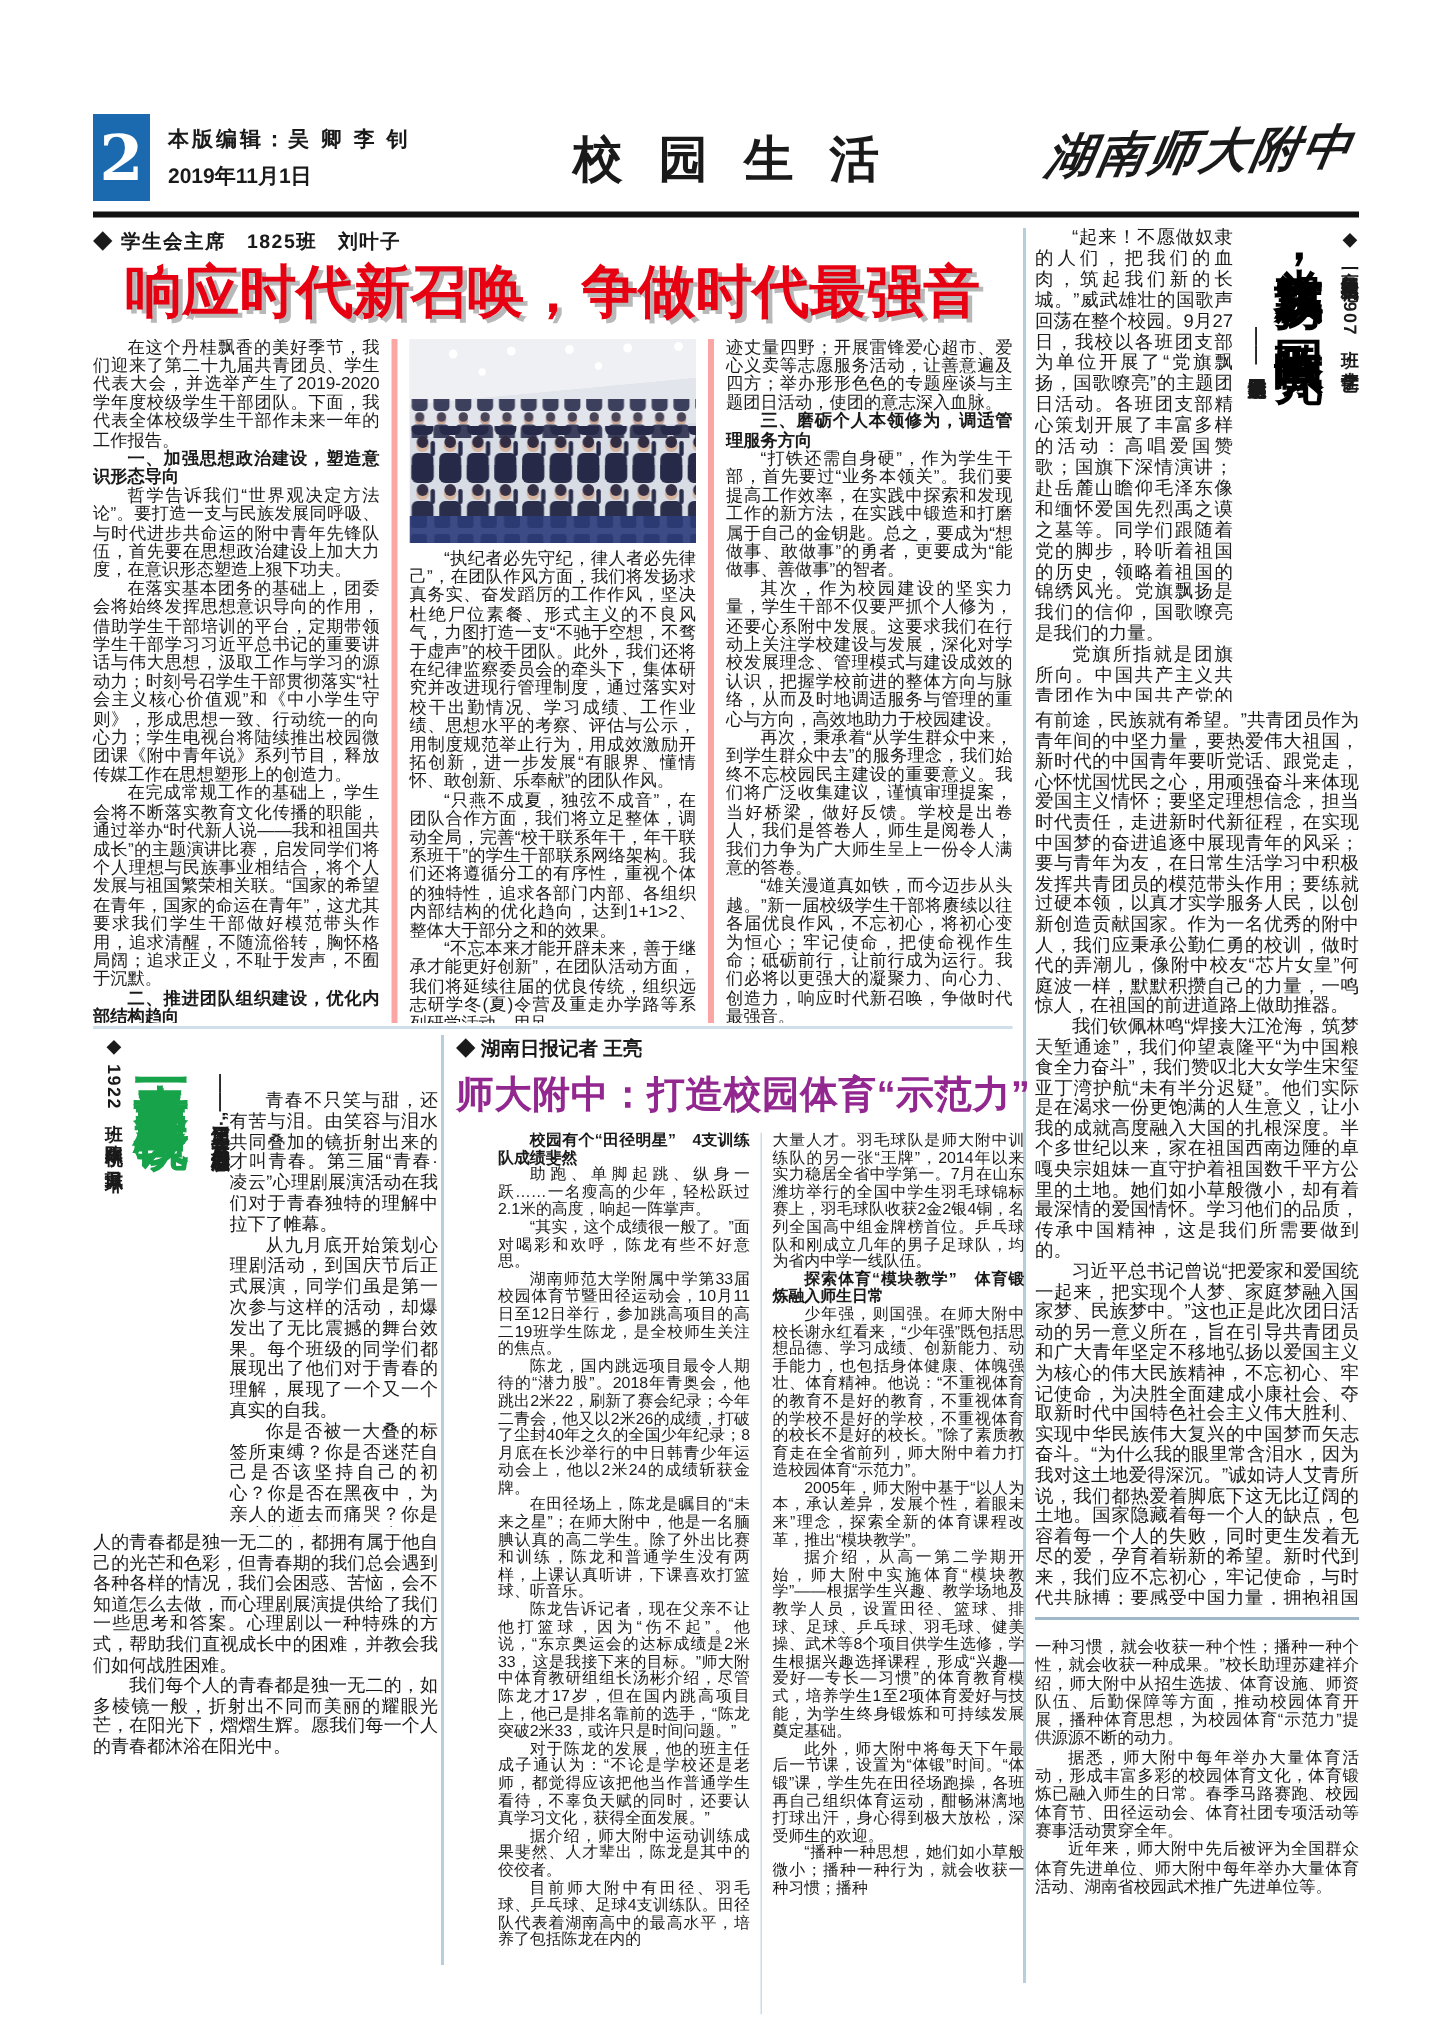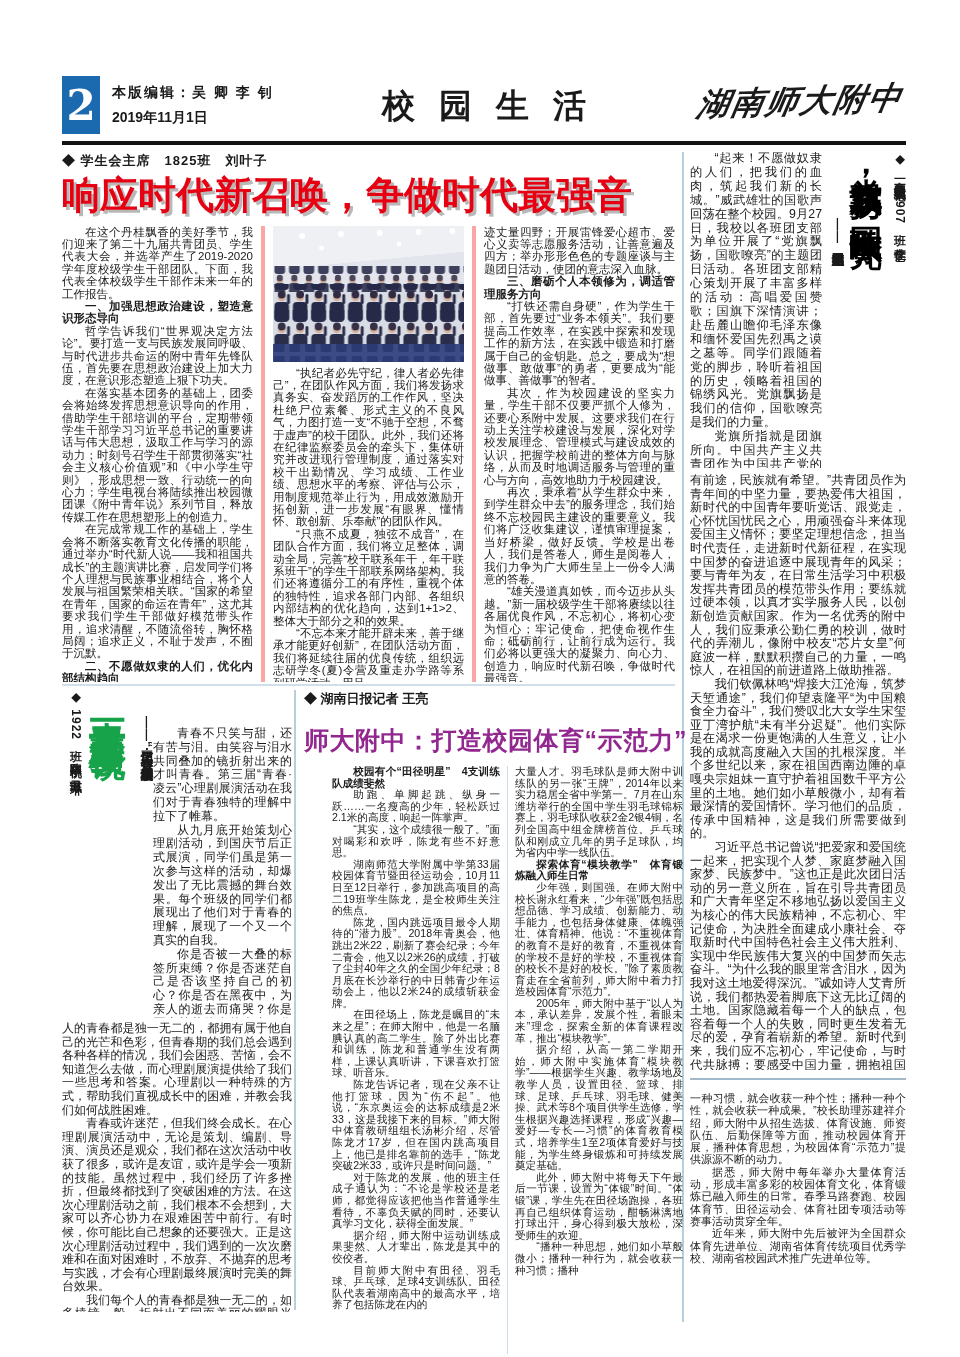--- a/index.html
+++ b/index.html
@@ -21,21 +21,21 @@
   .hrule { position:absolute; left:62px; top:141px; width:844px; height:4px; background:#121212; }
 
   
   .para { text-indent:2em; text-align:justify; }
   .para.b { font-weight:bold; }
   .para.ni { text-indent:0; }
 
   
   .main-art { position:absolute; left:62px; top:152px; width:613px; height:530px; }
   .byline { font-weight:bold; font-size:13px; letter-spacing:1px; }
-  .head-red { margin-top:4px; text-align:left; color:#e60012; font-weight:900; font-size:38px;
+  .head-red { margin-top:4px; text-align:center; color:#e60012; font-weight:900; font-size:38px;
               line-height:1.12; letter-spacing:0; white-space:nowrap;
               text-shadow:3px 3px 0 #b8b8b8; }
   .cols3 { display:flex; margin-top:9px; height:456px; overflow:hidden; }
   .colm { flex:1; padding:0 8px; font-size:11.5px; line-height:12.4px; overflow:hidden; }
   .colm:first-child { padding-left:0; }
   .colm:last-child { padding-right:0; }
   .colm + .colm { border-left:4px solid #fca5a5; }
   .photo { width:100%; height:136px; display:block; margin-bottom:5px; }
 
   
@@ -60,21 +60,21 @@
   .youth-top { display:flex; height:328px; overflow:hidden; }
   .youth-byline { width:20px; font-size:12px; font-weight:bold; line-height:1; letter-spacing:1px; }
   .youth-head { width:50px; font-size:37px; font-weight:900; color:#17a34a; letter-spacing:3px; line-height:50px; padding-top:2px;}
   .youth-sub  { width:21px; font-size:12.5px; font-weight:bold; padding-top:26px; line-height:1; }
   .youth-intro { width:139px; font-size:12px; line-height:13.8px; overflow:hidden;margin-top:37px; }
   .youth-body { margin-top:4px; height:290px; overflow:hidden; font-size:12px; line-height:13.6px; }
 
   
   .sport-art { position:absolute; left:304px; top:690px; width:379px; height:650px; }
   .sport-byline { font-weight:bold; font-size:13px; }
-  .head-purple { margin-top:16px; color:#92278f; font-weight:900; font-size:25px; letter-spacing:0.5px;
+  .head-purple { margin-top:5px; color:#92278f; font-weight:900; font-size:25px; letter-spacing:0.5px;
                  white-space:nowrap; }
   .cols2 { display:flex; margin-top:9px; height:588px; overflow:hidden;margin-left:28px; }
   .cols { flex:1; padding:0 7px; font-size:10.6px; line-height:11.6px; overflow:hidden; }
   .cols:first-child { padding-left:0; }
   .cols:last-child { padding-right:0; }
   .cols + .cols { border-left:1px solid #c8dbe7; }
 
   
   .sport-col3 { position:absolute; left:690px; top:1092px; width:216px; height:238px;
                 font-size:11px; line-height:12.3px; overflow:hidden; }
@@ -96,21 +96,21 @@
   <div class="main-art">
     <div class="byline">◆ 学生会主席　1825班　刘叶子</div>
     <div class="head-red">响应时代新召唤，争做时代最强音</div>
     <div class="cols3">
       <div class="colm">
           <p class="para">在这个丹桂飘香的美好季节，我们迎来了第二十九届共青团员、学生代表大会，并选举产生了2019-2020学年度校级学生干部团队。下面，我代表全体校级学生干部作未来一年的工作报告。</p>
           <p class="para b">一、加强思想政治建设，塑造意识形态导向</p>
           <p class="para">哲学告诉我们“世界观决定方法论”。要打造一支与民族发展同呼吸、与时代进步共命运的附中青年先锋队伍，首先要在思想政治建设上加大力度，在意识形态塑造上狠下功夫。</p>
           <p class="para">在落实基本团务的基础上，团委会将始终发挥思想意识导向的作用，借助学生干部培训的平台，定期带领学生干部学习习近平总书记的重要讲话与伟大思想，汲取工作与学习的源动力；时刻号召学生干部贯彻落实“社会主义核心价值观”和《中小学生守则》，形成思想一致、行动统一的向心力；学生电视台将陆续推出校园微团课《附中青年说》系列节目，释放传媒工作在思想塑形上的创造力。</p>
           <p class="para">在完成常规工作的基础上，学生会将不断落实教育文化传播的职能，通过举办“时代新人说——我和祖国共成长”的主题演讲比赛，启发同学们将个人理想与民族事业相结合，将个人发展与祖国繁荣相关联。“国家的希望在青年，国家的命运在青年”，这尤其要求我们学生干部做好模范带头作用，追求清醒，不随流俗转，胸怀格局阔；追求正义，不耻于发声，不囿于沉默。</p>
-          <p class="para b">二、不愿做奴隶的人们，优化内部结构趋向</p>
+          <p class="para b">二、推进团队组织建设，优化内部结构趋向</p>
         </div>
       <div class="colm">
         <svg class="photo" viewBox="0 0 197 136" preserveAspectRatio="none">
           <defs>
             <pattern id="crowdA" width="15" height="24" patternUnits="userSpaceOnUse">
               <circle cx="7" cy="6" r="3.4" fill="#c9a28f"></circle>
               <circle cx="7" cy="4" r="3.2" fill="#3a3348"></circle>
               <rect x="1.5" y="9" width="11" height="15" rx="3" fill="#2b2e4d"></rect>
             </pattern>
             <pattern id="crowdB" width="19" height="32" patternUnits="userSpaceOnUse">
@@ -184,21 +184,20 @@
       <div class="vtext youth-head">青春是一面多棱镜</div>
       <div class="vtext youth-sub">——记第三届“青春·凌云”心理剧展演活动</div>
       <div class="youth-intro">
           <p class="para">青春不只笑与甜，还有苦与泪。由笑容与泪水共同叠加的镜折射出来的才叫青春。第三届“青春·凌云”心理剧展演活动在我们对于青春独特的理解中拉下了帷幕。</p>
           <p class="para">从九月底开始策划心理剧活动，到国庆节后正式展演，同学们虽是第一次参与这样的活动，却爆发出了无比震撼的舞台效果。每个班级的同学们都展现出了他们对于青春的理解，展现了一个又一个真实的自我。</p>
           <p class="para">你是否被一大叠的标签所束缚？你是否迷茫自己是否该坚持自己的初心？你是否在黑夜中，为亲人的逝去而痛哭？你是否也羡慕他人的人生？你是否有过被不公平对待的经历？我们每一个</p>
         </div>
     </div>
     <div class="youth-body">
         <p class="para ni">人的青春都是独一无二的，都拥有属于他自己的光芒和色彩，但青春期的我们总会遇到各种各样的情况，我们会困惑、苦恼，会不知道怎么去做，而心理剧展演提供给了我们一些思考和答案。心理剧以一种特殊的方式，帮助我们直视成长中的困难，并教会我们如何战胜困难。</p>
-        <p class="para">青春或许迷茫，但我们终会成长。在心理剧展演活动中，无论是策划、编剧、导演、演员还是观众，我们都在这次活动中收获了很多，或许是友谊，或许是学会一项新的技能。虽然过程中，我们经历了许多挫折，但最终都找到了突破困难的方法。在这次心理剧活动之前，我们根本不会想到，大家可以齐心协力在艰难困苦中前行。有时候，你可能比自己想象的还要强大。正是这次心理剧活动过程中，我们遇到的一次次磨难和在面对困难时，不放弃、不抛弃的思考与实践，才会有心理剧最终展演时完美的舞台效果。</p>
         <p class="para">我们每个人的青春都是独一无二的，如多棱镜一般，折射出不同而美丽的耀眼光芒，在阳光下，熠熠生辉。愿我们每一个人的青春都沐浴在阳光中。</p>
       </div>
   </div>
 
   <div class="sport-art">
     <div class="sport-byline">◆ 湖南日报记者 王亮</div>
     <div class="head-purple">师大附中：打造校园体育“示范力”</div>
     <div class="cols2">
       <div class="cols">
           <p class="para b">校园有个“田径明星”　4支训练队成绩斐然</p>
@@ -219,16 +218,16 @@
           <p class="para">2005年，师大附中基于“以人为本，承认差异，发展个性，着眼未来”理念，探索全新的体育课程改革，推出“模块教学”。</p>
           <p class="para">据介绍，从高一第二学期开始，师大附中实施体育“模块教学”——根据学生兴趣、教学场地及教学人员，设置田径、篮球、排球、足球、乒乓球、羽毛球、健美操、武术等8个项目供学生选修，学生根据兴趣选择课程，形成“兴趣—爱好—专长—习惯”的体育教育模式，培养学生1至2项体育爱好与技能，为学生终身锻炼和可持续发展奠定基础。</p>
           <p class="para">此外，师大附中将每天下午最后一节课，设置为“体锻”时间。“体锻”课，学生先在田径场跑操，各班再自己组织体育运动，酣畅淋漓地打球出汗，身心得到极大放松，深受师生的欢迎。</p>
           <p class="para">“播种一种思想，她们如小草般微小；播种一种行为，就会收获一种习惯；播种</p>
         </div>
     </div>
   </div>
   <div class="sport-col3">
       <p class="para ni">一种习惯，就会收获一种个性；播种一种个性，就会收获一种成果。”校长助理苏建祥介绍，师大附中从招生选拔、体育设施、师资队伍、后勤保障等方面，推动校园体育开展，播种体育思想，为校园体育“示范力”提供源源不断的动力。</p>
       <p class="para">据悉，师大附中每年举办大量体育活动，形成丰富多彩的校园体育文化，体育锻炼已融入师生的日常。春季马路赛跑、校园体育节、田径运动会、体育社团专项活动等赛事活动贯穿全年。</p>
-      <p class="para">近年来，师大附中先后被评为全国群众体育先进单位、湖南省体育传统项目优秀学校、湖南省校园武术推广先进单位等。</p>
+      <p class="para">近年来，师大附中先后被评为全国群众体育先进单位、师大附中每年举办大量体育活动、湖南省校园武术推广先进单位等。</p>
     </div>
 
 </div>
 
 </body></html>

